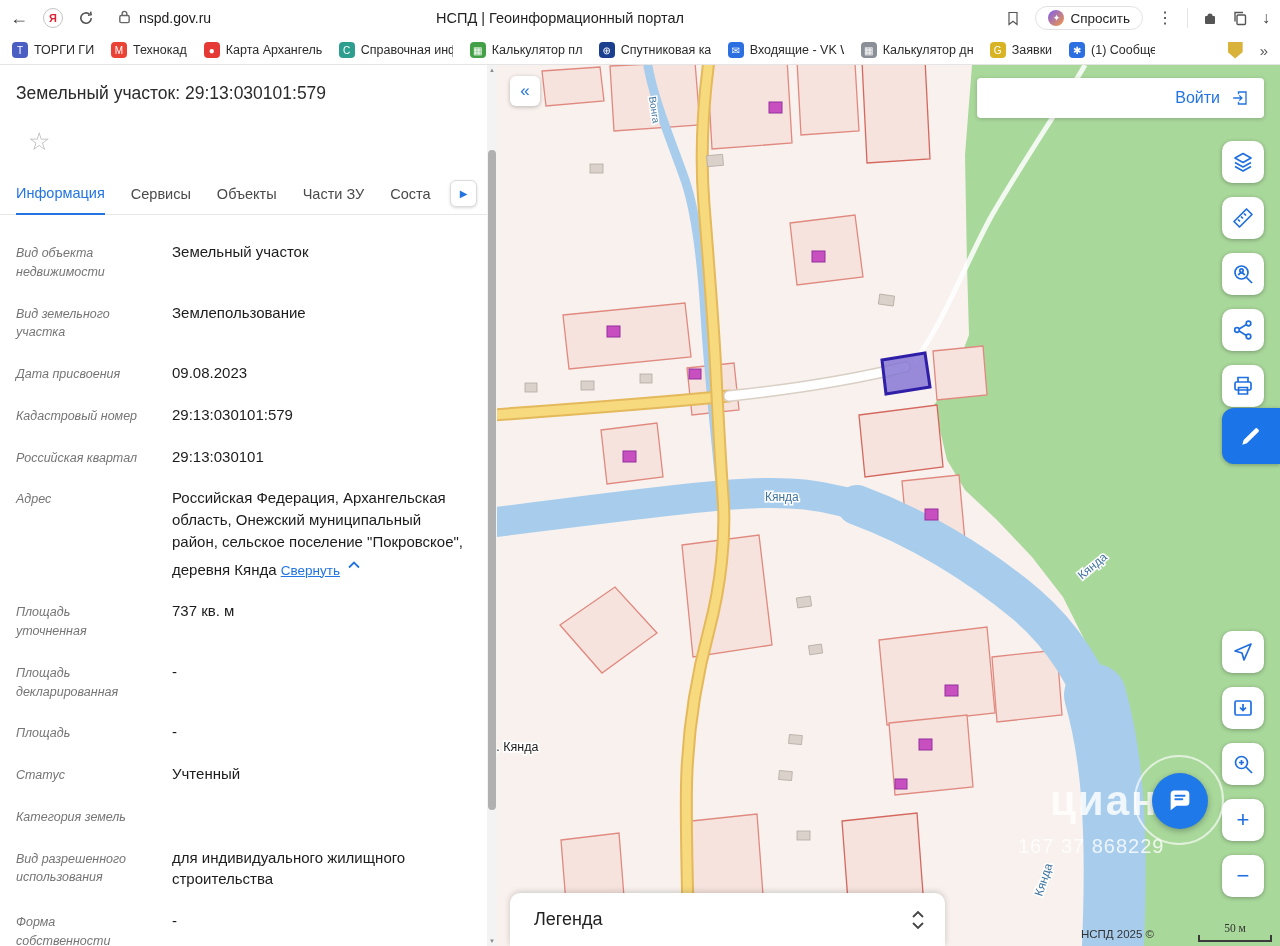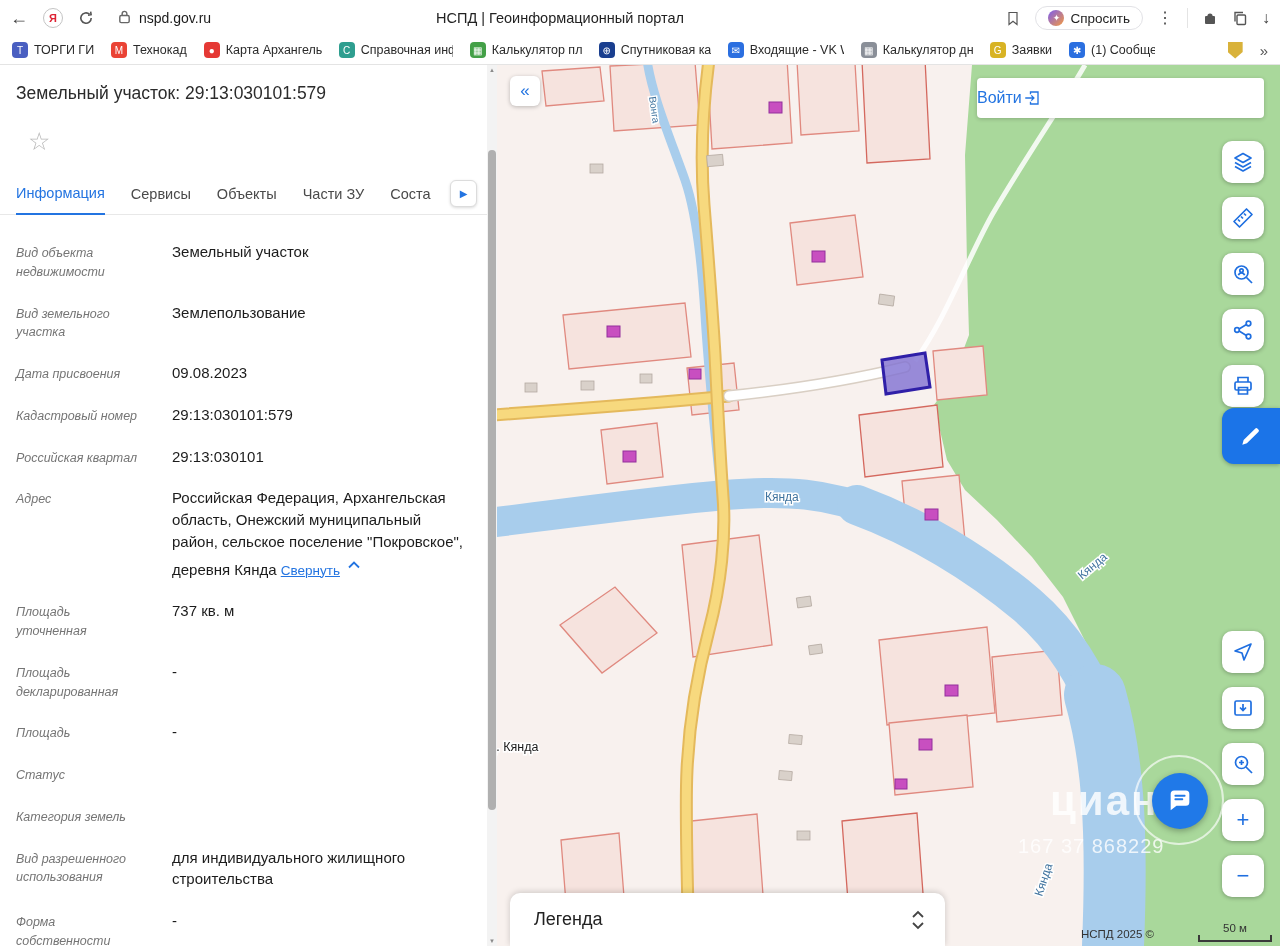--- a/index.html
+++ b/index.html
@@ -44,34 +44,34 @@
   .collapse-link{ color:#2374e1; font-size:13.5px; text-decoration:underline; display:inline-flex; align-items:flex-start; gap:8px; margin-top:8px; cursor:pointer; }
   
   .vscroll{ width:10px; background:#f3f3f3; position:relative; flex:none; }
   .vs-arrow{ position:absolute; left:0; width:10px; text-align:center; font-size:6px; color:#8a8a8a; }
   .vs-thumb{ position:absolute; left:1px; width:8px; top:85px; height:660px; background:#b0b0b0; border-radius:4px; }
   
   .map{ position:relative; width:783px; height:881px; overflow:hidden; background:#a9d89b; flex:none; }
   .map svg.basemap{ position:absolute; left:0; top:0; }
   .map-label{ font-size:12px; }
   .collapse-btn{ position:absolute; left:13px; top:11px; width:30px; height:30px; background:#fff; border:none; border-radius:6px; box-shadow:0 1px 4px rgba(0,0,0,.25); color:#2374e1; font-size:17px; display:flex; align-items:center; justify-content:center; }
-  .login-bar{ position:absolute; left:480px; top:13px; width:287px; height:40px; background:#fff; border-radius:4px; box-shadow:0 1px 4px rgba(0,0,0,.2); display:flex; align-items:center; justify-content:flex-start; padding-right:14px; }
+  .login-bar{ position:absolute; left:480px; top:13px; width:287px; height:40px; background:#fff; border-radius:4px; box-shadow:0 1px 4px rgba(0,0,0,.2); display:flex; align-items:center; justify-content:flex-end; gap:10px; padding-right:14px; }
   .login-label{ color:#2374e1; font-size:16px; }
   .map-btn{ position:absolute; left:725px; width:42px; height:42px; background:#fff; border:none; border-radius:10px; box-shadow:0 1px 4px rgba(0,0,0,.3); display:flex; align-items:center; justify-content:center; color:#1f6fe0; }
   .map-btn.zoom{ font-size:22px; font-weight:500; }
   .map-btn.active-tool{ left:725px; width:58px; height:56px; border-radius:12px 0 0 12px; background:#1b74e8; }
   .chat-btn{ position:absolute; left:655px; top:708px; width:56px; height:56px; border-radius:50%; background:#2079e8; border:none; box-shadow:0 2px 6px rgba(0,0,0,.3); display:flex; align-items:center; justify-content:center; z-index:5; }
   .wm-circle{ position:absolute; left:637px; top:690px; width:90px; height:90px; border:2px solid rgba(255,255,255,.65); border-radius:50%; z-index:4; }
   .wm-brand{ position:absolute; left:553px; top:712px; font-size:42px; font-weight:bold; color:rgba(255,255,255,.82); z-index:4; letter-spacing:2px; }
   .wm-id{ position:absolute; left:521px; top:770px; font-size:20px; color:rgba(255,255,255,.8); z-index:4; letter-spacing:1px; }
   .legend{ position:absolute; left:13px; bottom:0; width:435px; height:53px; background:#fff; border-radius:10px 10px 0 0; box-shadow:0 -1px 6px rgba(0,0,0,.18); display:flex; align-items:center; justify-content:space-between; padding:0 20px 0 24px; z-index:6; }
   .legend-label{ font-size:18px; color:#222; }
   .attribution{ position:absolute; right:126px; bottom:6px; font-size:11.5px; color:#333; z-index:3; }
   .scalebar{ position:absolute; right:8px; bottom:4px; width:74px; text-align:center; z-index:3; }
-  .scale-label{ font-size:11.5px; color:#333; display:block; margin-bottom:1px; }
+  .scale-label{ font-size:11.5px; color:#333; display:block; margin-bottom:1px;font-family:Liberation Serif, serif; }
   .scale-rule{ height:7px; border:2px solid #3a3a3a; border-top:none; }
 </style>
 </head>
 <body>
 
 <div class="chrome-row">
   <span class="chrome-icon">←</span>
   <span class="yandex-circle">Я</span>
   <span class="chrome-icon">
     <svg width="16" height="16" viewBox="0 0 16 16">
@@ -215,20 +215,21 @@
       <div class="frow">
           <div class="flabel">Площадь декларированная</div>
           <div class="fvalue">-</div>
         </div>
       <div class="frow">
           <div class="flabel">Площадь</div>
           <div class="fvalue">-</div>
         </div>
       <div class="frow">
           <div class="flabel">Статус</div>
+          <div class="fvalue">Учтенный</div>
         </div>
       <div class="frow">
           <div class="flabel">Категория земель</div>
         </div>
       <div class="frow">
           <div class="flabel">Вид разрешенного использования</div>
           <div class="fvalue">для индивидуального жилищного строительства</div>
         </div>
       <div class="frow">
           <div class="flabel">Форма собственности</div>

